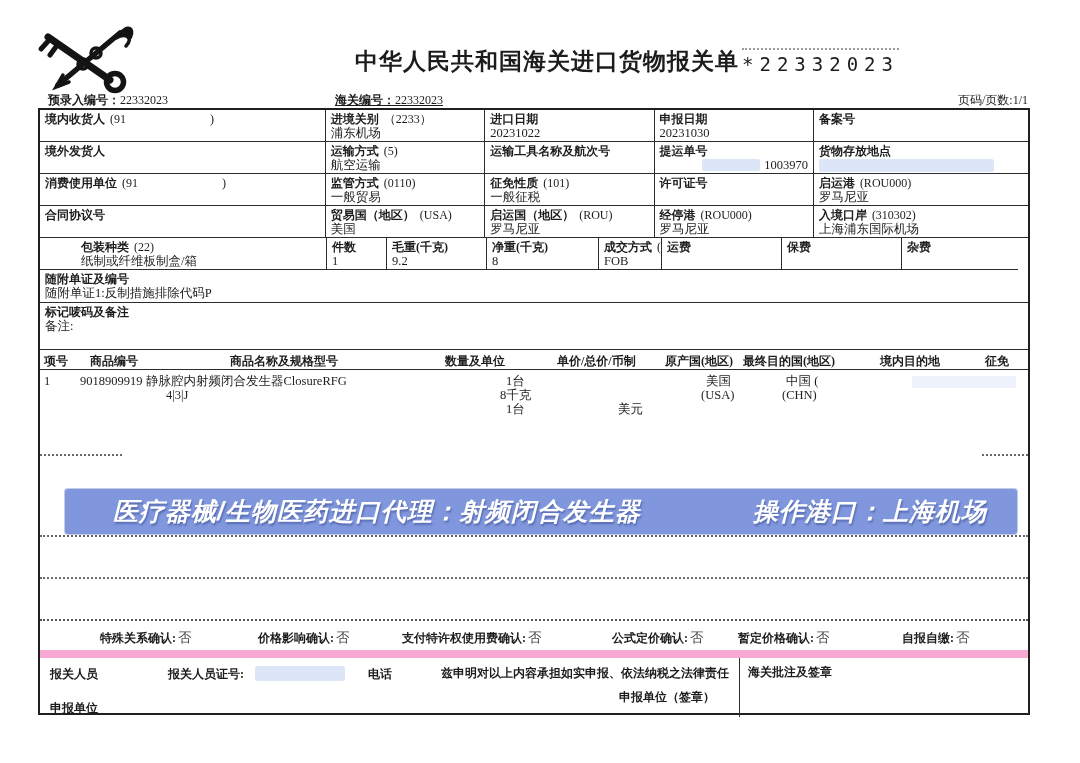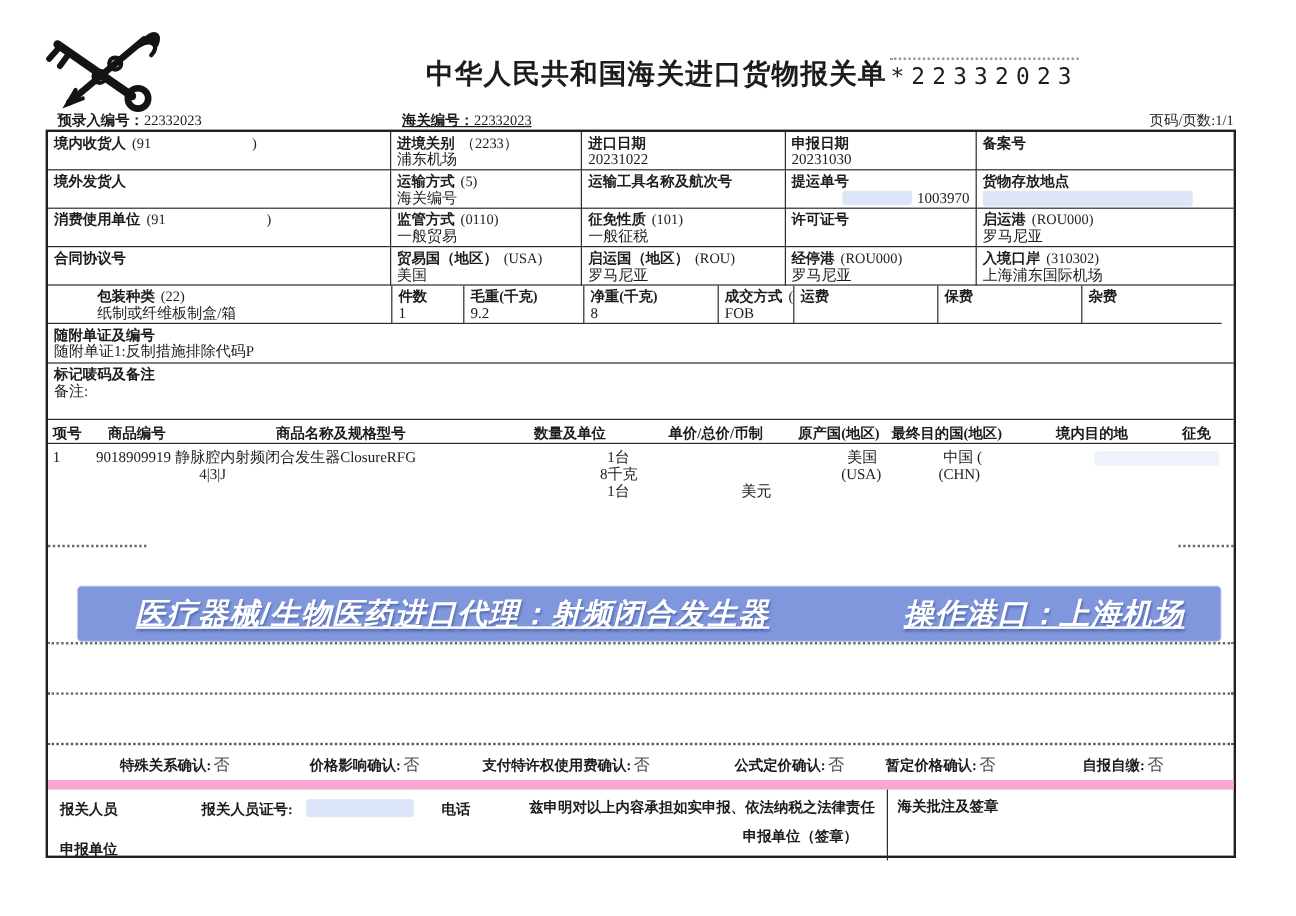--- a/index.html
+++ b/index.html
@@ -30,21 +30,21 @@
   .redact-faint{background:#eef2fb;}
   
   .ghead-label{position:absolute;top:3px;font-size:12px;font-weight:bold;white-space:nowrap;}
   .gtxt{position:absolute;font-size:12.5px;line-height:14px;white-space:nowrap;}
   .dotline{position:absolute;border-top:2px dotted #6a6a6a;height:0;}
   
   .banner{position:absolute;display:flex;align-items:center;justify-content:space-between;
           background:#8097dd;border-radius:3px;box-shadow:0 0 0 1px rgba(90,110,180,.35);
           font-family:"Liberation Sans","DejaVu Sans",sans-serif;}
   .banner span{color:#ffffff;font-weight:bold;font-style:italic;font-size:25px;letter-spacing:1px;
-               text-shadow:1px 2px 2px rgba(50,70,140,.55);white-space:nowrap;text-decoration:underline;}
+               text-shadow:1px 2px 2px rgba(50,70,140,.55);white-space:nowrap;}
   
   .confrow{position:absolute;width:100%;border-top:2px dotted #555;box-sizing:border-box;}
   .confitem{position:absolute;top:8px;font-size:12px;white-space:nowrap;}
   .confitem b{font-weight:bold;}
   .confitem .ans{font-size:13.5px;color:#4a4a4a;margin-left:2px;}
   
   .footer{position:absolute;left:0;top:540px;width:100%;height:67px;border-top:8px solid #f9a8d4;box-sizing:border-box;}
   .fbox-l{position:absolute;left:0;top:0;width:700px;height:100%;border-right:1px solid #2c2c2c;box-sizing:border-box;}
   .fbox-r{position:absolute;left:700px;top:0;right:0;height:100%;}
   .flabel{position:absolute;font-size:12px;font-weight:bold;white-space:nowrap;}
@@ -121,21 +121,21 @@
         <div class="l1">
             <span>境外发货人</span>
           </div>
         <div class="l2"></div>
       </div>
       <div class="cell" style="width:160px;">
         <div class="l1">
             <span>运输方式</span>
             <span class="code">(5)</span>
           </div>
-        <div class="l2">海关编号</div>
+        <div class="l2">航空运输</div>
       </div>
       <div class="cell" style="width:170px;">
         <div class="l1">
             <span>运输工具名称及航次号</span>
           </div>
         <div class="l2"></div>
       </div>
       <div class="cell" style="width:160px;">
         <div class="l1">
             <span>提运单号</span>

